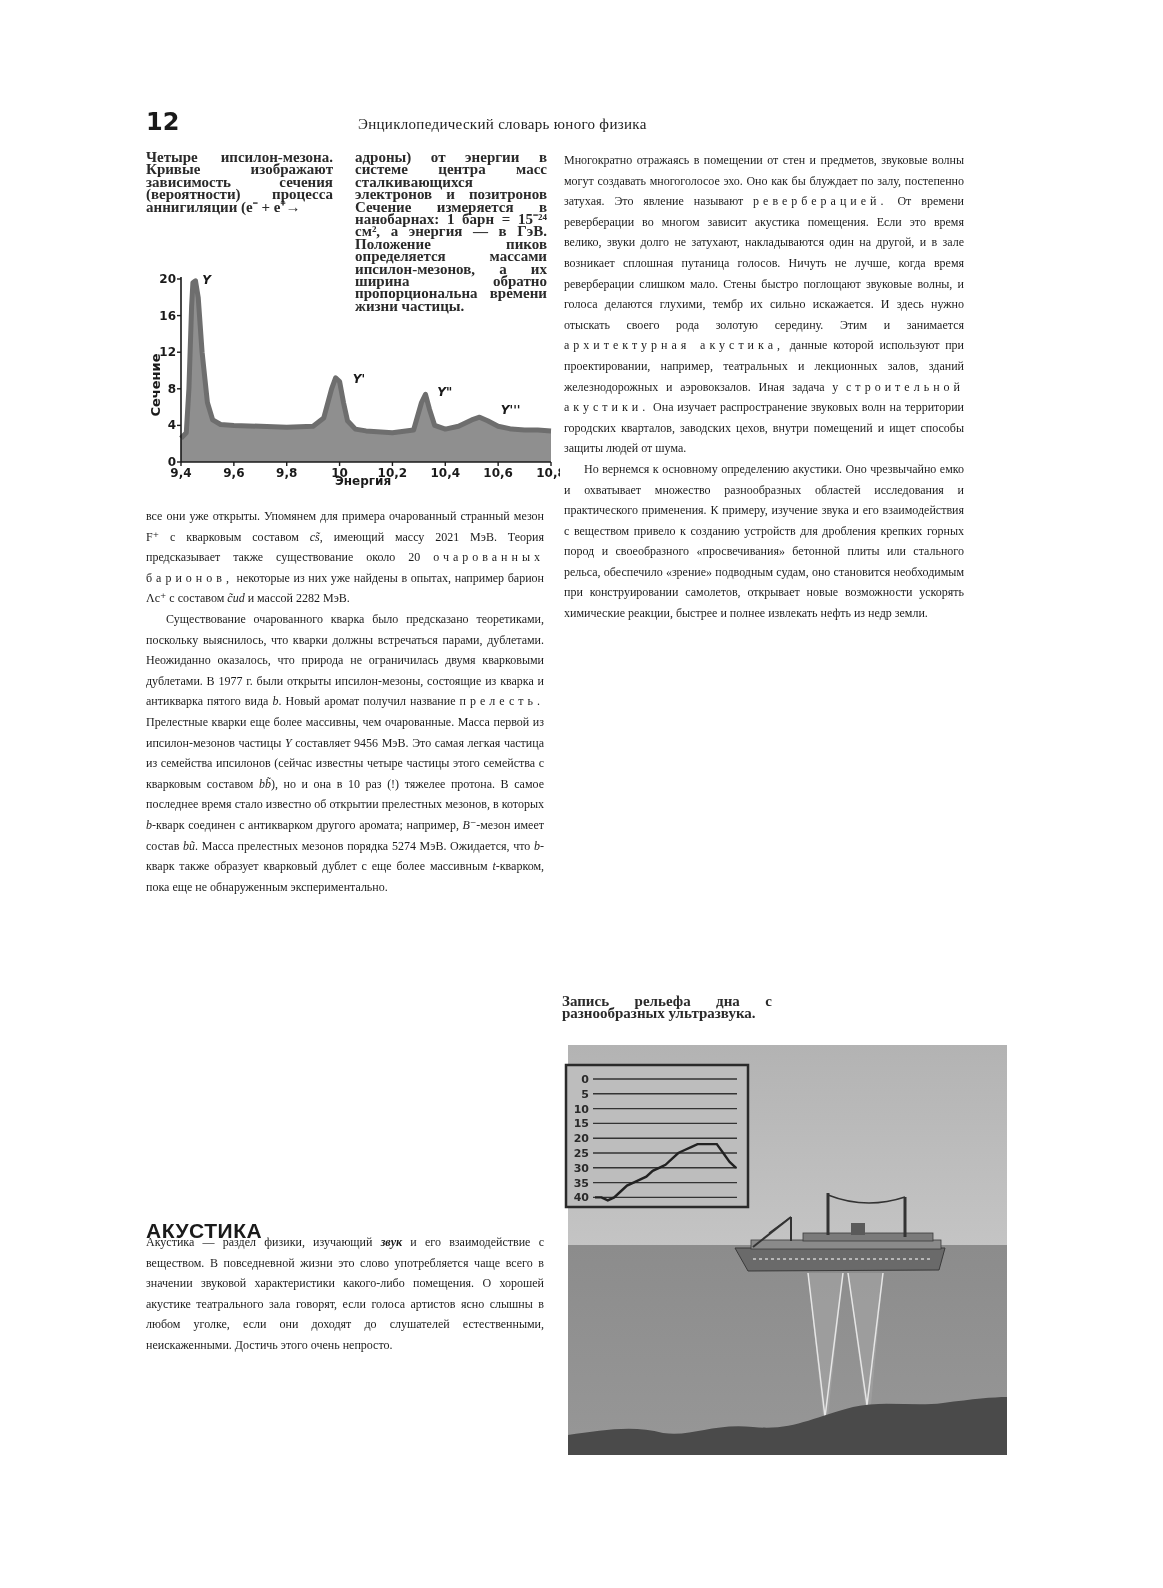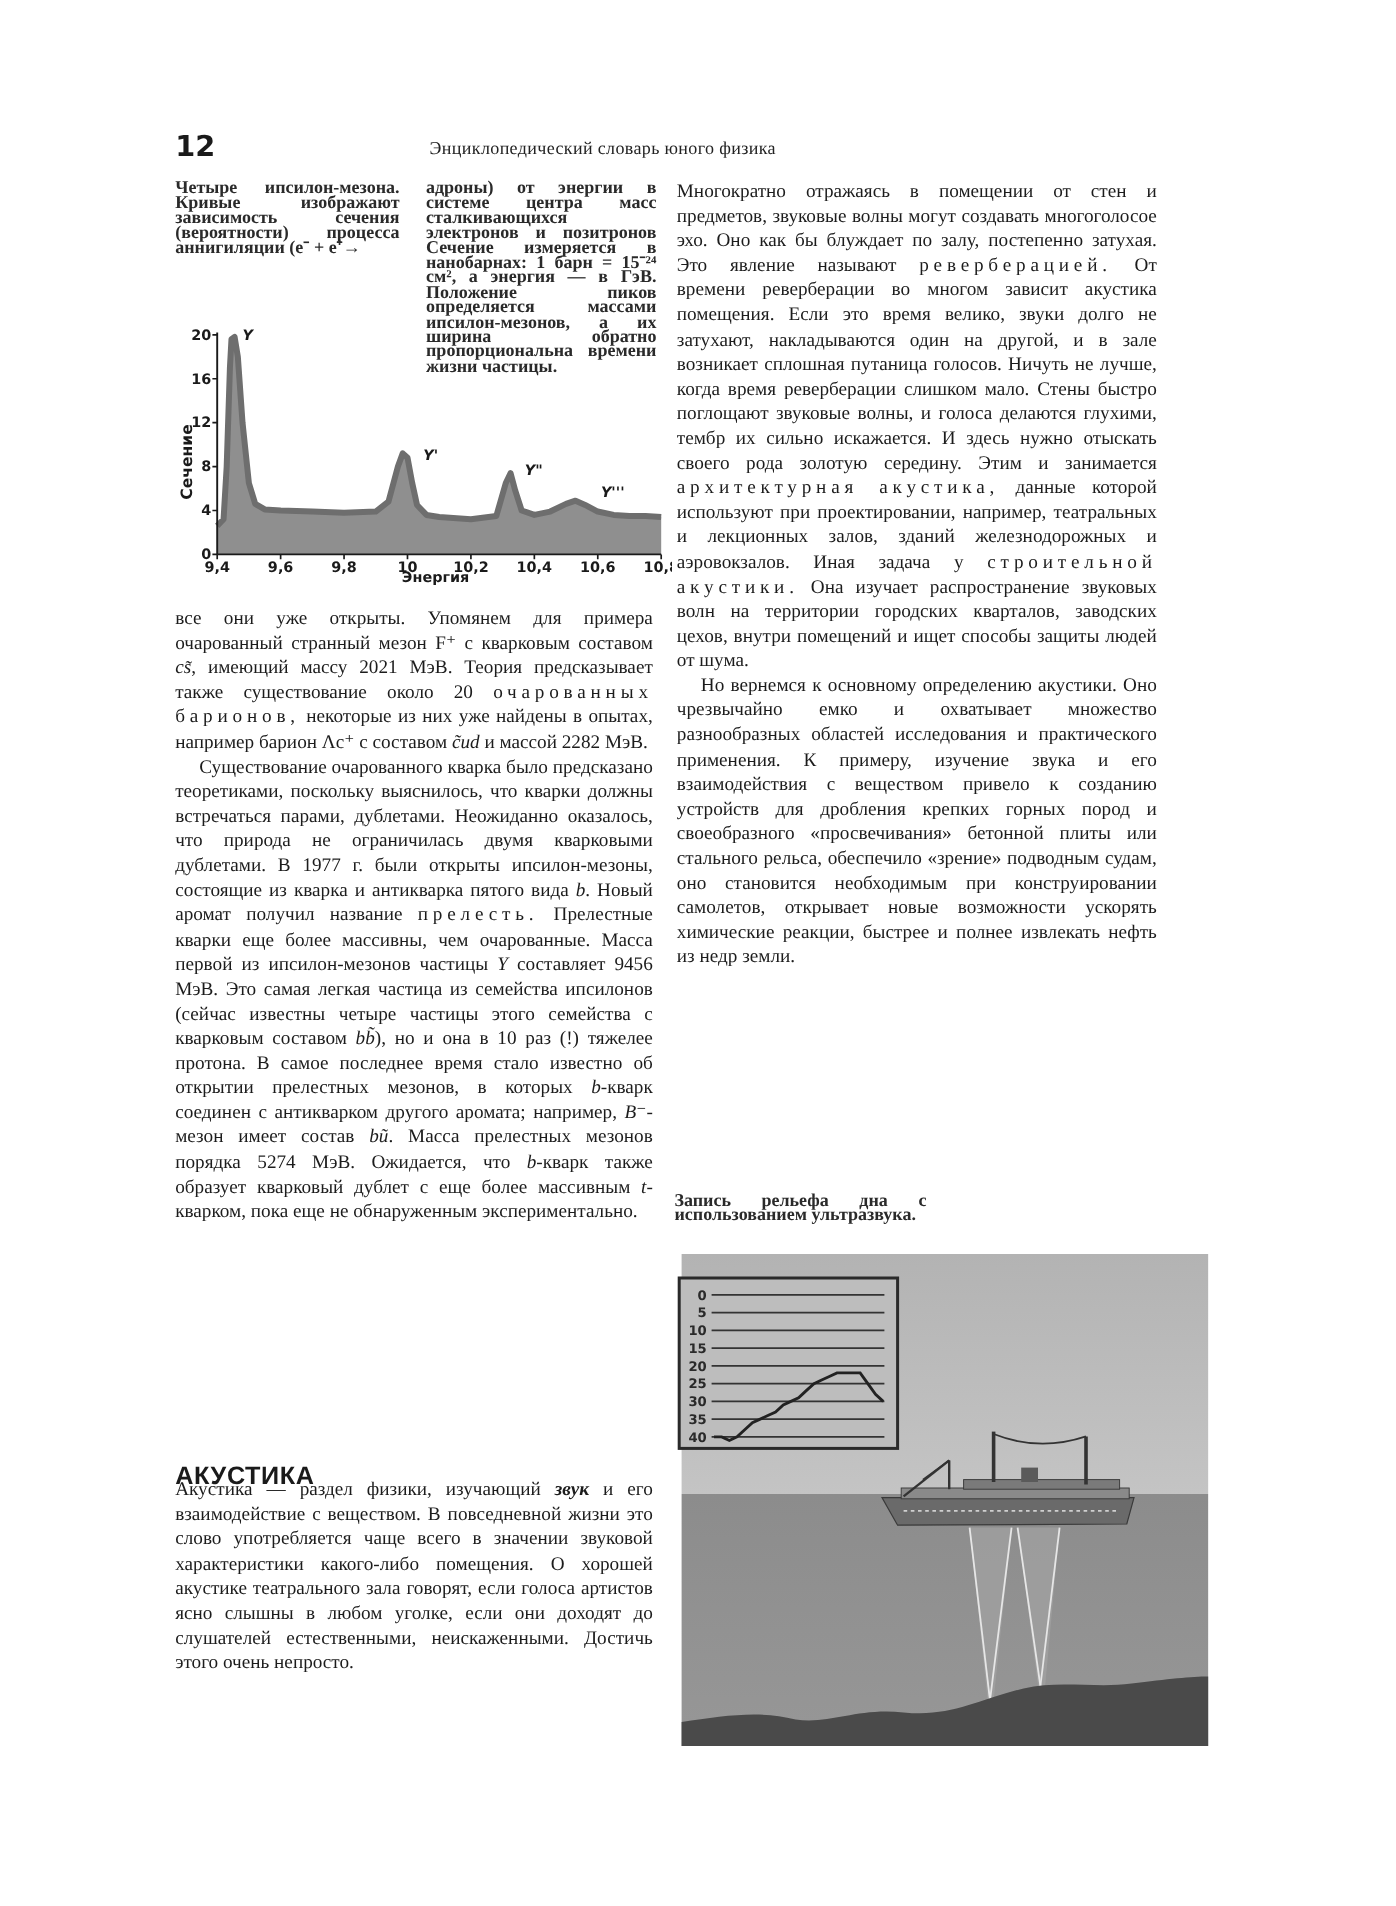--- a/index.html
+++ b/index.html
@@ -8,21 +8,21 @@
   .abs { position: absolute; }
   .page-num { left: 146px; top: 108px; font-family: "DejaVu Sans", sans-serif;
               font-weight: bold; font-size: 24px; color: #1a1a1a; }
   .running-head { left: 358px; top: 116px; font-family: "Liberation Serif", serif;
               font-size: 15px; letter-spacing: 0.3px; color: #222; }
   .caption { font-family: Liberation Serif, serif; font-size: 15px; font-weight: bold;
              line-height: 12.4px; color: #2a2a2a; text-align: justify; }
   .cap1 { left: 146px; top: 151px; width: 187px; }
   .cap2 { left: 355px; top: 151px; width: 192px; }
   .cap-photo { left: 562px; top: 995px; width: 210px; }
-  .body-text { font-size: 16px; line-height: 20.6px; text-align: justify; color: #1c1c1c; }
+  .body-text { font-size: 12px; line-height: 20.6px; text-align: justify; color: #1c1c1c; }
   .body-text p { margin: 0; }
   .body-text p.indent { text-indent: 20px; }
   .spaced { letter-spacing: 4px; }
   .col-right { left: 564px; top: 150px; width: 400px; }
   .col-left { left: 146px; top: 506px; width: 398px; }
   .col-left-2 { left: 146px; top: 1232px; width: 398px; }
   .heading { left: 146px; top: 1219px; font-family: Liberation Sans, sans-serif;
              font-weight: bold; font-size: 21px; letter-spacing: 0.5px; color: #1a1a1a; }
   .chart { left: 140px; top: 262px; width: 420px; height: 230px; }
   .chart text { font-family: "DejaVu Sans", sans-serif; }
@@ -91,21 +91,21 @@
 <div class="abs body-text col-left">
   <p><span>все они уже открыты. Упомянем для примера очарованный странный мезон F⁺ с кварковым составом </span><i class="it">cs̃</i><span>, имеющий массу 2021 МэВ. Теория предсказывает также существование около 20 </span><span class="spaced">очарованных барионов,</span><span> некоторые из них уже найдены в опытах, например барион Λc⁺ с составом </span><i class="it">c̃ud</i><span> и массой 2282 МэВ.</span></p>
   <p class="indent"><span>Существование очарованного кварка было предсказано теоретиками, поскольку выяснилось, что кварки должны встречаться парами, дублетами. Неожиданно оказалось, что природа не ограничилась двумя кварковыми дублетами. В 1977 г. были открыты ипсилон-мезоны, состоящие из кварка и антикварка пятого вида </span><i class="it">b</i><span>. Новый аромат получил название </span><span class="spaced">прелесть.</span><span> Прелестные кварки еще более массивны, чем очарованные. Масса первой из ипсилон-мезонов частицы </span><i class="it">Υ</i><span> составляет 9456 МэВ. Это самая легкая частица из семейства ипсилонов (сейчас известны четыре частицы этого семейства с кварковым составом </span><i class="it">bb̃</i><span>), но и она в 10 раз (!) тяжелее протона. В самое последнее время стало известно об открытии прелестных мезонов, в которых </span><i class="it">b</i><span>-кварк соединен с антикварком другого аромата; например, </span><i class="it">B⁻</i><span>-мезон имеет состав </span><i class="it">bũ</i><span>. Масса прелестных мезонов порядка 5274 МэВ. Ожидается, что </span><i class="it">b</i><span>-кварк также образует кварковый дублет с еще более массивным </span><i class="it">t</i><span>-кварком, пока еще не обнаруженным экспериментально.</span></p>
 </div>
 
 <div class="abs heading">АКУСТИКА</div>
 <div class="abs body-text col-left-2">
   <p><span>Акустика — раздел физики, изучающий </span><i class="it" style="font-weight:bold">звук</i><span> и его взаимодействие с веществом. В повседневной жизни это слово употребляется чаще всего в значении звуковой характеристики какого-либо помещения. О хорошей акустике театрального зала говорят, если голоса артистов ясно слышны в любом уголке, если они доходят до слушателей естественными, неискаженными. Достичь этого очень непросто.</span></p>
 </div>
 
-<div class="abs caption cap-photo">Запись рельефа дна с использованием ультразвука.</div>
+<div class="abs caption cap-photo">Запись рельефа дна с разнообразных ультразвука.</div>
 <svg class="abs photo" id="sonar-figure" viewBox="0 0 454 410" width="454" height="410">
   <defs>
     <linearGradient id="skyGrad" x1="0" y1="0" x2="0" y2="1">
       <stop offset="0" stop-color="#b3b3b3"></stop>
       <stop offset="1" stop-color="#c4c4c4"></stop>
     </linearGradient>
     <linearGradient id="seaGrad" x1="0" y1="0" x2="0" y2="1">
       <stop offset="0" stop-color="#8c8c8c"></stop>
       <stop offset="1" stop-color="#979797"></stop>
     </linearGradient>

